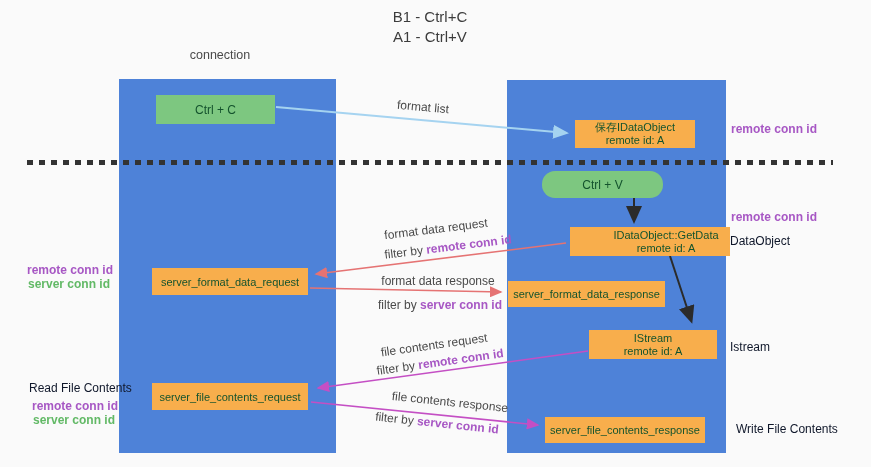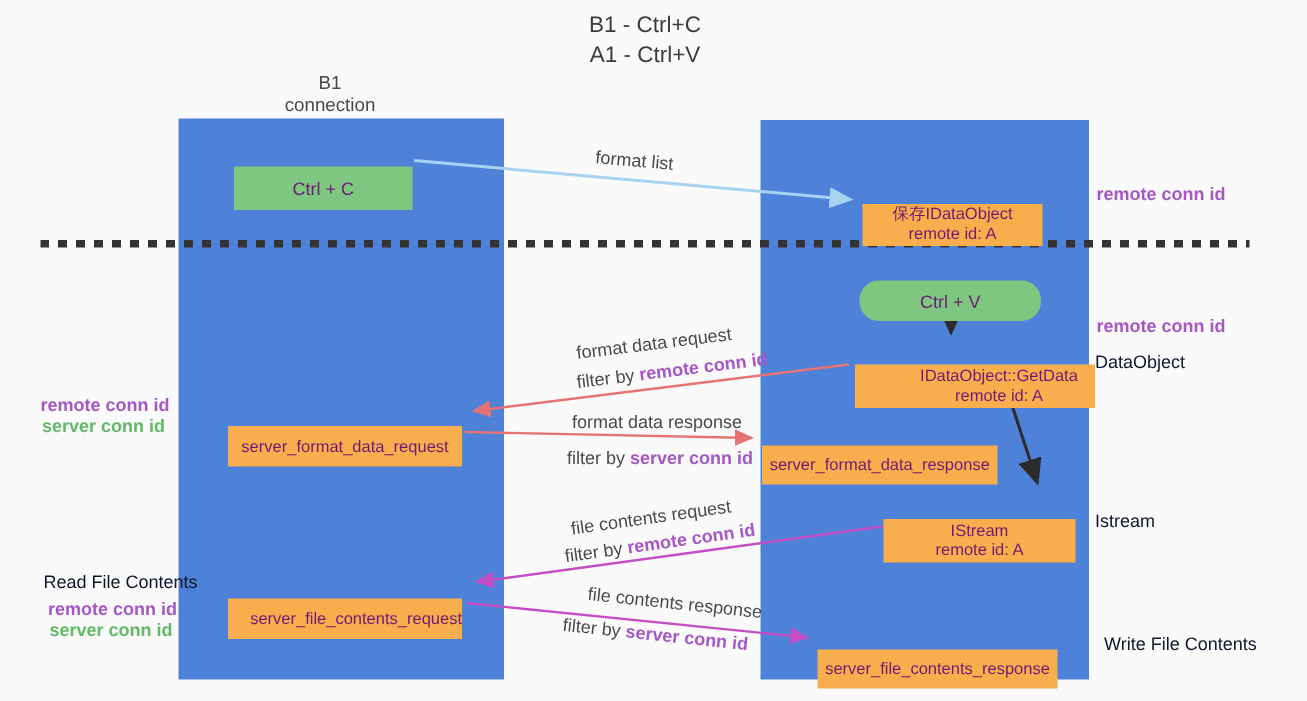--- a/index.html
+++ b/index.html
@@ -11,22 +11,22 @@
   .title{
     left:280px;top:7px;width:300px;text-align:center;
     font-size:15px;line-height:20px;color:#3c3c3c;
   }
   .lifeline-header{
     width:140px;text-align:center;font-size:12.5px;line-height:15px;color:#4a4a4a;
   }
   .lifeline-col{background:#4e82d8;z-index:1;}
   .arrows-layer{left:0;top:0;z-index:2;pointer-events:none;}
   .node{
-    z-index:3;color:#701a75;text-align:center;
-    display:flex;flex-direction:column;justify-content:center;margin-top:16px;
+    z-index:3;color:#14532d;text-align:center;
+    display:flex;flex-direction:column;justify-content:center;
   }
   .node-green{background:#7dc780;font-size:12px;}
   .node-orange{background:#f8ae4c;}
   .one-line{font-size:11px;}
   .two-line{font-size:11px;line-height:13px;}
   .mid-label{
     z-index:4;text-align:center;font-size:12px;color:#4a4a4a;white-space:nowrap;
   }
   .id-purple{color:#a757c4;font-weight:bold;}
   .id-green{color:#62b966;font-weight:bold;}
@@ -41,21 +41,20 @@
 <body>
 
 <div class="canvas">
 
   <div class="abs title">
     <div>B1 - Ctrl+C</div>
     <div>A1 - Ctrl+V</div>
   </div>
 
   <div class="abs lifeline-header" style="left:150px;top:48px;">
-    <div>B1</div>
     <div>connection</div>
   </div>
   <div class="abs lifeline-header" style="left:546px;top:48px;">
   </div>
 
   <div class="abs lifeline-col" style="left:119px;top:79px;width:217px;height:374px;"></div>
   <div class="abs lifeline-col" style="left:507px;top:80px;width:219px;height:373px;"></div>
 
   <div class="abs dashed-line"></div>
 
@@ -85,21 +84,21 @@
 
   <div class="abs node node-green" style="left:156px;top:95px;width:119px;height:29px;">
     <div>Ctrl + C</div>
   </div>
 
   <div class="abs node node-orange two-line" style="left:575px;top:120px;width:120px;height:28px;">
     <div>保存IDataObject</div>
     <div>remote id: A</div>
   </div>
 
-  <div class="abs node node-green" style="left:573px;top:171px;width:121px;height:27px;border-radius:13px;">
+  <div class="abs node node-green" style="left:542px;top:171px;width:121px;height:27px;border-radius:13px;">
     <div>Ctrl + V</div>
   </div>
 
   <div class="abs node node-orange two-line" style="left:570px;top:227px;width:128px;height:29px;padding-left:32px;">
     <div>IDataObject::GetData</div>
     <div>remote id: A</div>
   </div>
 
   <div class="abs node node-orange one-line" style="left:152px;top:268px;width:156px;height:27px;">
     <div>server_format_data_request</div>
@@ -107,21 +106,21 @@
 
   <div class="abs node node-orange one-line" style="left:508px;top:281px;width:157px;height:26px;">
     <div>server_format_data_response</div>
   </div>
 
   <div class="abs node node-orange two-line" style="left:589px;top:330px;width:128px;height:29px;">
     <div>IStream</div>
     <div>remote id: A</div>
   </div>
 
-  <div class="abs node node-orange one-line" style="left:152px;top:383px;width:156px;height:27px;align-items:flex-end;">
+  <div class="abs node node-orange one-line" style="left:152px;top:383px;width:156px;height:27px;">
     <div>server_file_contents_request</div>
   </div>
 
   <div class="abs node node-orange one-line" style="left:545px;top:417px;width:160px;height:26px;">
     <div>server_file_contents_response</div>
   </div>
 
   <div class="abs mid-label" style="left:373px;top:100px;width:100px;transform:rotate(5deg);">format list</div>
 
   <div class="abs mid-label" style="left:366px;top:222px;width:140px;transform:rotate(-7deg);">format data request</div>

